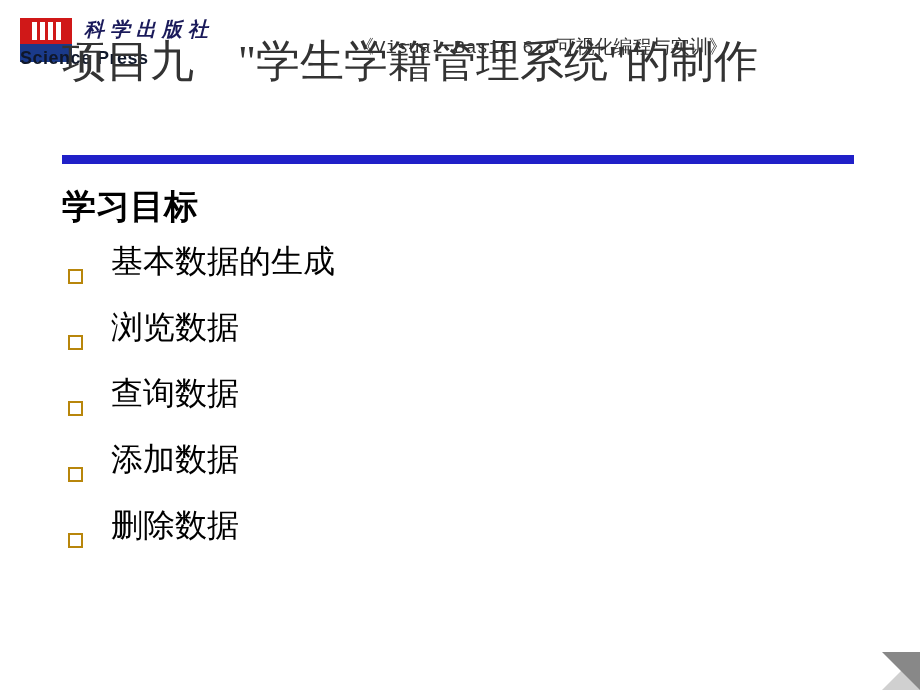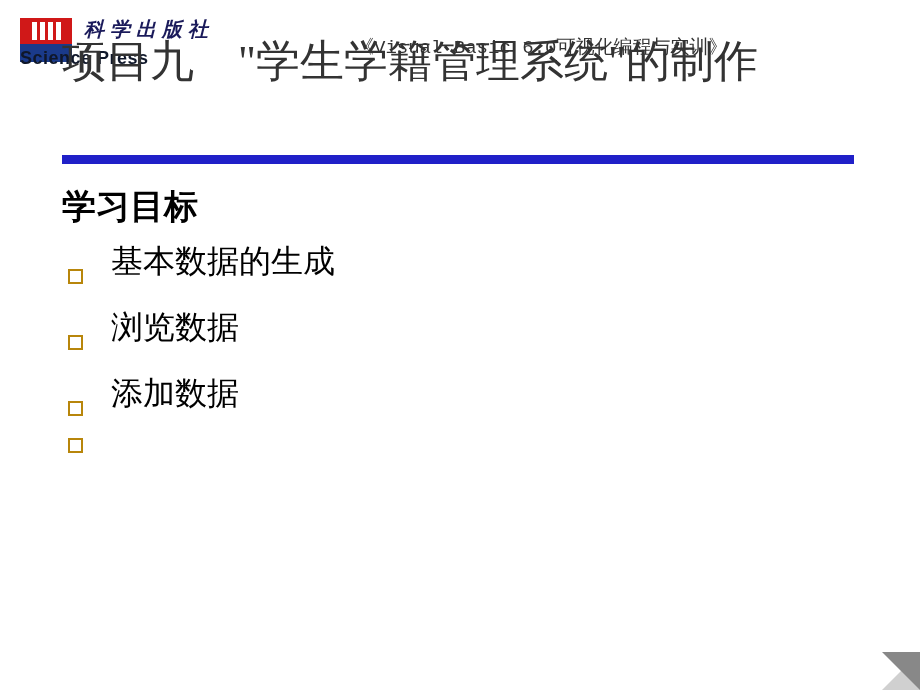--- a/index.html
+++ b/index.html
@@ -173,20 +173,25 @@
   <li class="bullet-item">
     <span class="bullet-square"></span>
     <span class="bullet-text">基本数据的生成</span>
   </li>
   <li class="bullet-item">
     <span class="bullet-square"></span>
     <span class="bullet-text">浏览数据</span>
   </li>
   <li class="bullet-item">
     <span class="bullet-square"></span>
+    <span class="bullet-text">查询数据</span>
+  </li>
+  <li class="bullet-item">
+    <span class="bullet-square"></span>
     <span class="bullet-text">添加数据</span>
   </li>
   <li class="bullet-item">
     <span class="bullet-square"></span>
+    <span class="bullet-text">删除数据</span>
   </li>
 </ul>
 
 <div class="corner-fold"></div>
 
 </body></html>

